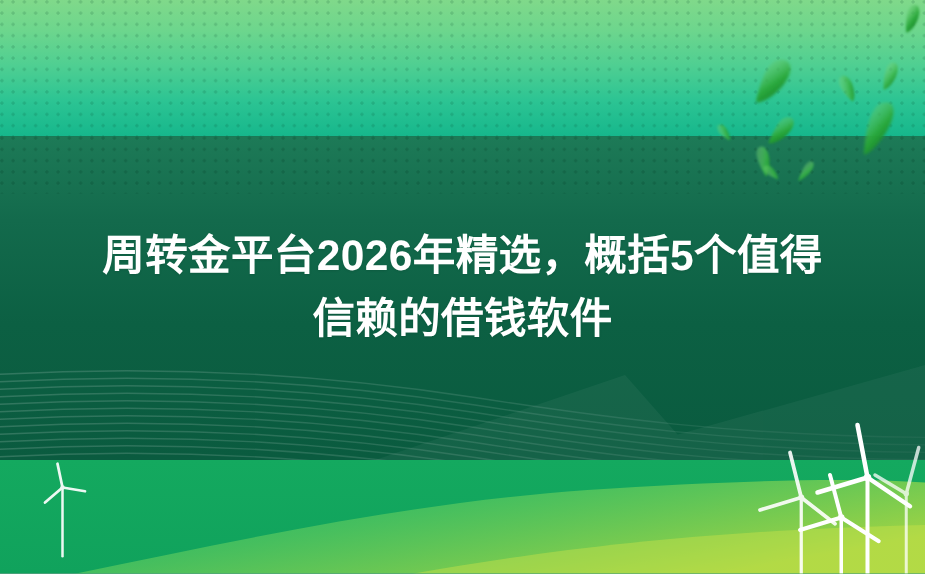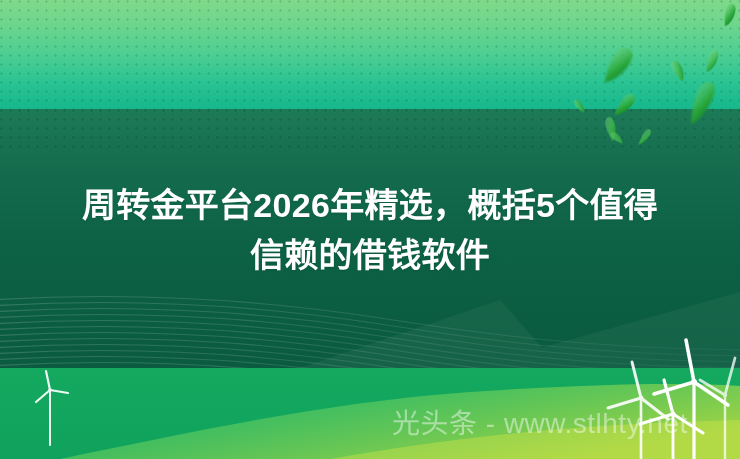--- a/index.html
+++ b/index.html
@@ -260,15 +260,14 @@
         <line x1="725" y1="395" x2="735" y2="358" stroke-width="2.8"></line>
         <line x1="725" y1="395" x2="700" y2="380" stroke-width="2.8"></line>
         <circle cx="725" cy="395" r="2.2" stroke="none"></circle>
       </g>
     </g>
   </svg>
 
   <div class="headline">周转金平台2026年精选，概括5个值得
 信赖的借钱软件</div>
 
-  <div class="watermark">光头条 - www.stlhty.net</div>
 
 </div>
 
 </body></html>

